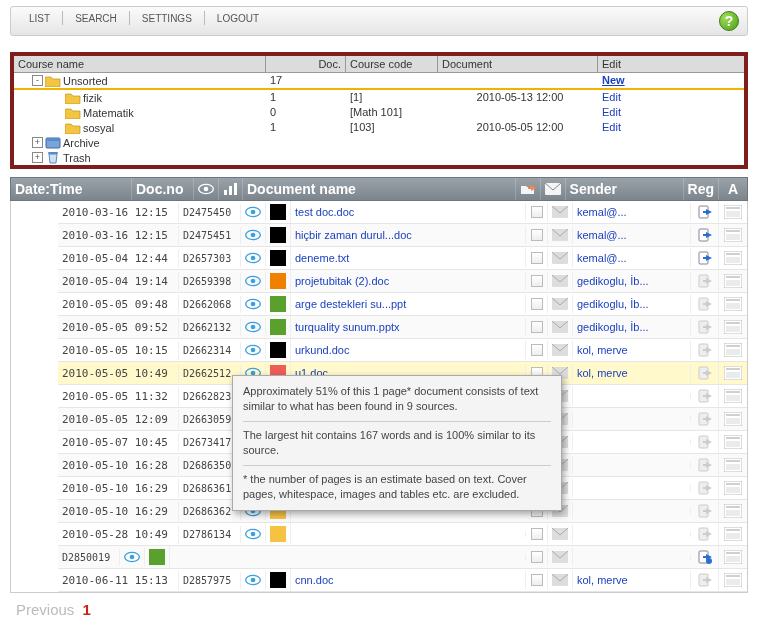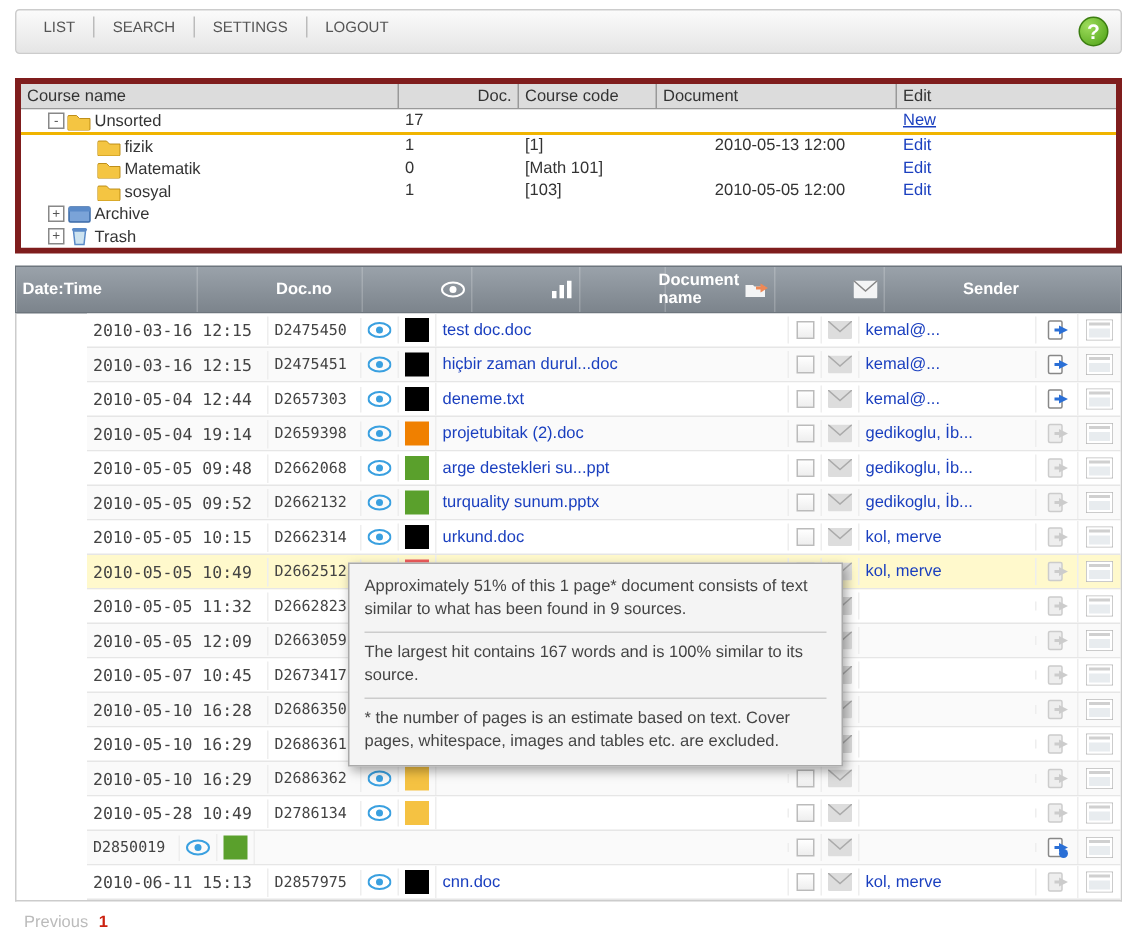--- a/index.html
+++ b/index.html
@@ -20,27 +20,27 @@
   .th-dead { flex: 0 0 160px; }
   .th-edit { flex: 1; }
   .tree-body { background:#fff; font-size:11px; }
   .tree-row { display:flex; padding:1px 0; }
   .tr-name { flex:0 0 252px; display:flex; align-items:center; gap:2px; }
   .tr-doc { flex:0 0 80px; padding-left:4px; }
   .tr-code { flex:0 0 92px; padding-left:4px; }
   .tr-dead { flex:0 0 160px; padding-left:4px;text-align:center; }
   .tr-edit { flex:1; padding-left:4px; }
   .tr-edit a, .link { color:#1a3fbf; text-decoration:none; }
-  .tr-edit a.newlink { font-weight:normal; text-decoration:underline;text-align:center; }
+  .tr-edit a.newlink { font-weight:bold; text-decoration:underline;text-align:center; }
   .exp { width:11px; height:11px; border:1px solid #888; font-size:9px; line-height:9px; text-align:center; color:#555; background:#fff; cursor:pointer; margin-left:2px; }
   .folder-icon, .archive-icon, .trash-icon { width:16px; height:13px; display:inline-block; }
   .folder-icon svg, .archive-icon svg, .trash-icon svg { width:16px; height:13px; display:block; }
   .divider { height:2px; background:#f0b400; }
 
-  .doc-header { display:flex; background: linear-gradient(#9aa2aa,#7c848c); color:#fff; font-size:11px; font-weight:bold; margin-top:8px; border:1px solid #6d757d;gap:48px; }
+  .doc-header { display:flex; background: linear-gradient(#9aa2aa,#7c848c); color:#fff; font-size:14px; font-weight:bold; margin-top:8px; border:1px solid #6d757d; }
   .doc-header > div { padding:3px 4px; border-right:1px solid rgba(255,255,255,.2); display:flex; align-items:center; }
   .doc-header > div:last-child{border-right:none;}
   .col-date { flex:0 0 121px; }
   .col-docno { flex:0 0 62px; }
   .col-eye { flex:0 0 24px; justify-content:center; }
   .col-color { flex:0 0 24px; justify-content:center; }
   .col-name { flex:1; min-width:0; }
   .col-flag { flex:0 0 22px; justify-content:center; }
   .col-mail { flex:0 0 22px; justify-content:center; }
   .col-sender { flex:0 0 118px; }
@@ -64,21 +64,21 @@
   .cell-mail { flex:0 0 22px; justify-content:center; }
   .cell-sender { flex:0 0 118px; white-space:nowrap; overflow:hidden; text-overflow:ellipsis; }
   .cell-sender a { color:#1a3fbf; text-decoration:none; }
   .cell-reg { flex:0 0 28px; justify-content:center; }
   .cell-a { flex:0 0 28px; justify-content:center; }
   .eye-svg { width:16px; height:12px; }
   .flag-box { width:12px; height:12px; border:1px solid #bbb; background:linear-gradient(#fff,#eee); }
   .mail-icon { width:16px; height:12px; color:#bbb; }
   .reg-icon, .reg-icon2 { width:16px; height:16px; }
   .a-icon { width:18px; height:14px; }
-  .pager { padding:8px 6px; font-size:11px; color:#bbb; }
+  .pager { padding:8px 6px; font-size:15px; color:#bbb; }
   .pager .cur { color:#c21; font-weight:bold; margin-left:4px; }
 
   .tooltip { position:absolute; left:232px; top:375px; width:330px; background:#f4f4f4; border:1px solid #aaa; padding:8px 10px; font-size:11px; color:#444; box-shadow:2px 3px 7px rgba(0,0,0,.35); line-height:1.4; }
   .tooltip hr { border:none; border-top:1px solid #ccc; margin:6px 0; }
   .container { position:relative; }
 </style>
 </head>
 <body>
 
 <div class="container">

